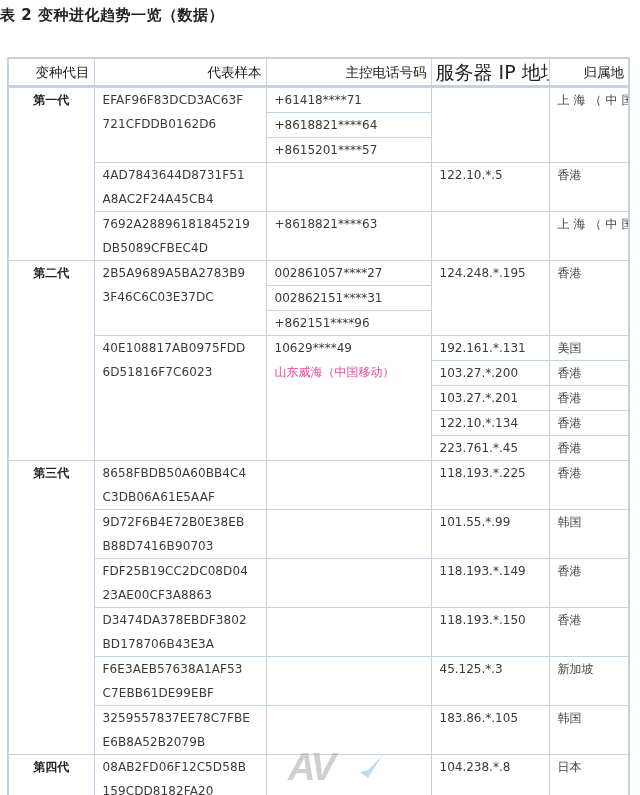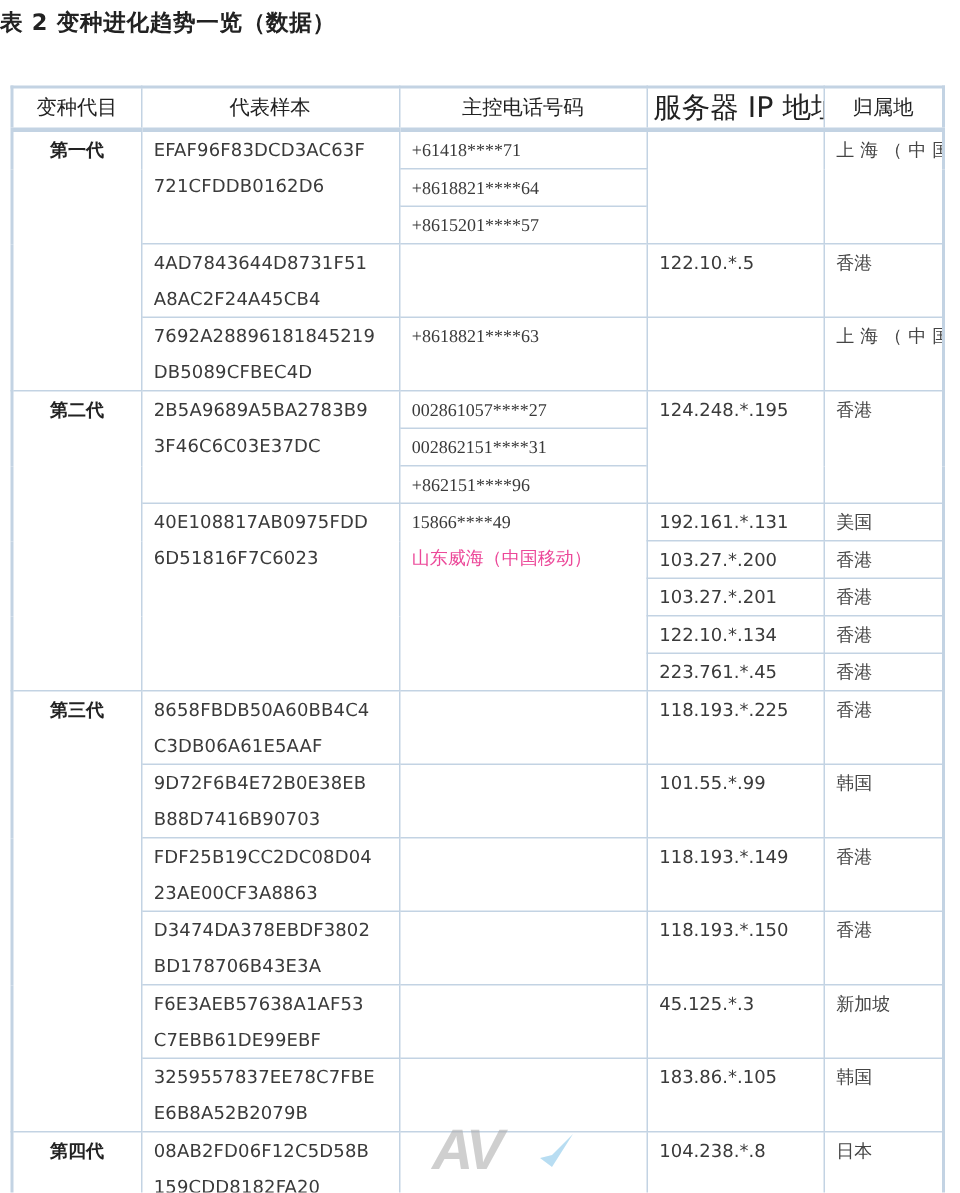--- a/index.html
+++ b/index.html
@@ -19,27 +19,27 @@
     table.t col.c3 { width: 165px; }
     table.t col.c4 { width: 118px; }
     table.t col.c5 { width: 80px; }
     table.t th, table.t td {
       border: 1.5px solid #c3d3e3; vertical-align: top;
       font-size: 12px; line-height: 24px; padding: 0 8px;
       overflow: hidden; white-space: nowrap;
     }
     table.t thead th {
       height: 28px; font-weight: normal; font-size: 13.5px; color: #222;
-      text-align: center; vertical-align: middle; line-height: 26px;
+      text-align: right; vertical-align: middle; line-height: 26px;
       border-bottom: 3px solid #c3d3e3; padding: 0 4px;
     }
     table.t th.ip-head { font-size: 19px; }
     td.gen { text-align: center; vertical-align: middle; font-size: 13.5px; color: #222; font-weight: bold; padding: 0; }
     td.sample { font-family: "DejaVu Sans", sans-serif; font-size: 11.5px; letter-spacing: 0.1px; white-space: normal; word-break: break-all; padding: 0 8px; }
-    td.phone { font-size: 11.5px; height: 24.5px; font-family: Liberation Serif, serif; }
+    td.phone { font-size: 11.5px; height: 24.5px; }
     td.phone-multi { white-space: normal; }
     td.ip { font-size: 11.5px; }
     td.loc { font-size: 12.5px; white-space: normal; padding: 0 8px; color: #444; }
     td.loc .wrap { display: block; width: 60px; letter-spacing: 4px; }
     .city { color: #ec4899; font-size: 12px; }
     .r2 { height: 48px; margin-top: 12px; }
     .r1 { height: 24.5px; padding-left: 12px; }
     .watermark {
       position: absolute; left: 288px; top: 745px; height: 44px;
       display: flex; align-items: center; gap: 24px; pointer-events: none; opacity: 0.55;
@@ -127,21 +127,21 @@
     </tr>
     <tr class="r1">
       <td class="phone">+862151****96</td>
     </tr>
     <tr class="r1">
       <td class="sample" rowspan="5">
         <div>40E108817AB0975FDD</div>
         <div>6D51816F7C6023</div>
       </td>
       <td class="phone phone-multi" rowspan="5">
-        <div>15866****49</div>
+        <div>10629****49</div>
         <div class="city">山东威海（中国移动）</div>
       </td>
       <td class="ip">192.161.*.131</td>
       <td class="loc">美国</td>
     </tr>
     <tr class="r1">
       <td class="ip">103.27.*.200</td>
       <td class="loc">香港</td>
     </tr>
     <tr class="r1">

